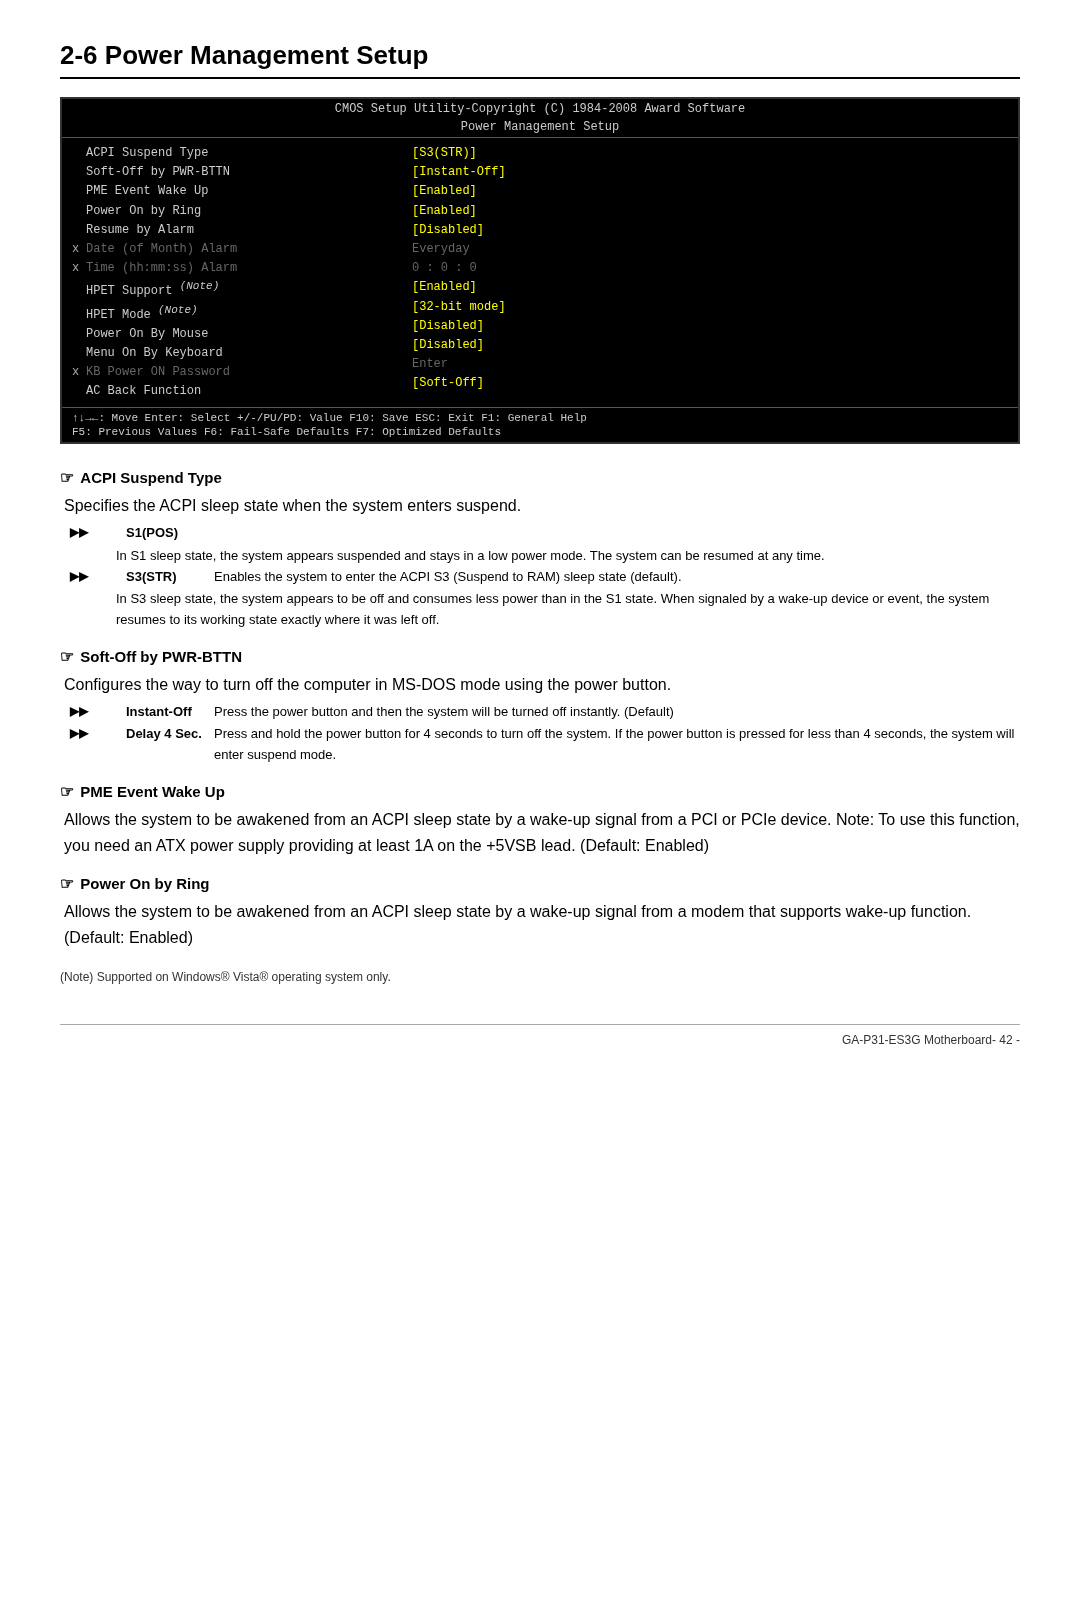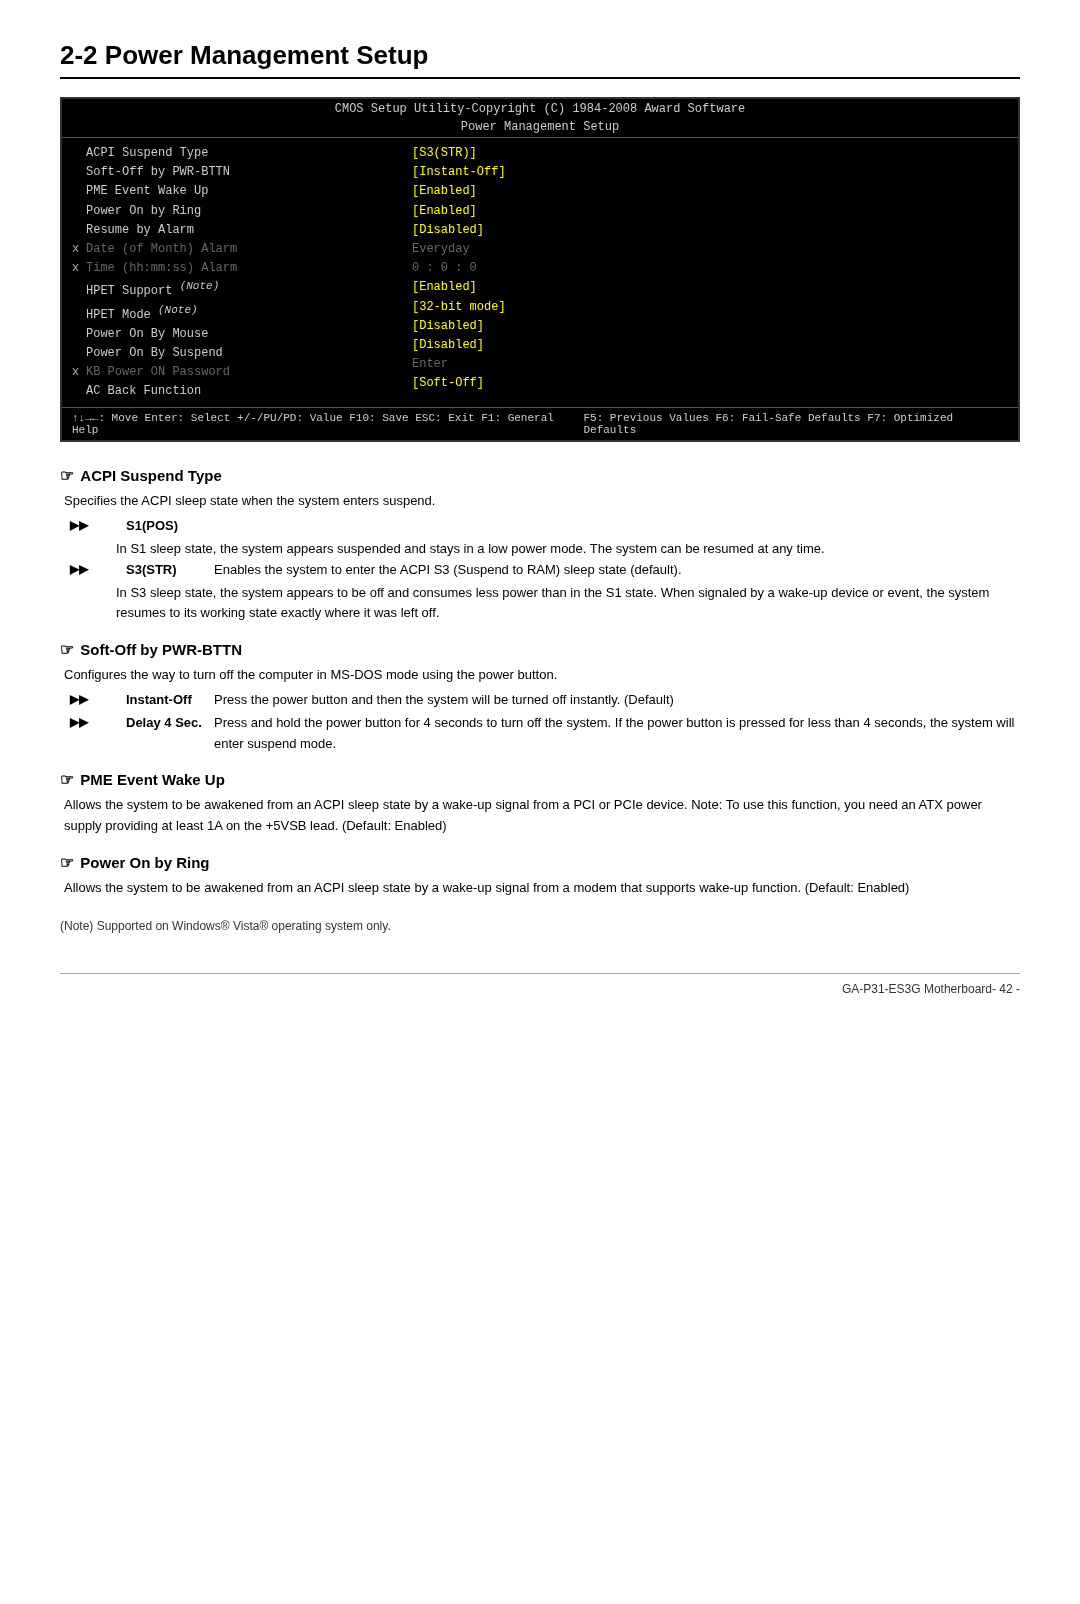--- a/index.html
+++ b/index.html
@@ -100,21 +100,21 @@
       font-weight: bold;
       display: flex;
       align-items: center;
       gap: 6px;
       margin-bottom: 6px;
     }
     .section-title .icon {
       font-size: 16px;
     }
     .section-desc {
-      font-size: 13px;
+      font-size: 16px;
       line-height: 1.6;
       margin-left: 4px;
       margin-bottom: 4px;
     }
     .sub-item {
       display: flex;
       margin-left: 10px;
       margin-bottom: 2px;
       font-size: 13px;
       line-height: 1.6;
@@ -155,21 +155,21 @@
       color: #333;
       margin-top: 20px;
     }
 
     
     sup { font-size: 11px; font-style: italic; }
   </style>
 </head>
 <body>
 
-<h1>2-2  Power Management Setup</h1>
+<h1>2-6  Power Management Setup</h1>
 
 <div class="bios-box">
   <div class="bios-header">
     <div>CMOS Setup Utility-Copyright (C) 1984-2008 Award Software</div>
     <div>Power Management Setup</div>
   </div>
   <div class="bios-content">
     <div class="bios-left">
 
     <div class="bios-row">
@@ -207,21 +207,21 @@
         <div class="bios-row">
           <span class="x-mark">&nbsp;</span>
           <span class="label">HPET Mode <sup>(Note)</sup></span>
         </div>
         <div class="bios-row">
           <span class="x-mark">&nbsp;</span>
           <span class="label">Power On By Mouse</span>
         </div>
         <div class="bios-row">
           <span class="x-mark">&nbsp;</span>
-          <span class="label">Power On By Suspend</span>
+          <span class="label">Menu On By Keyboard</span>
         </div>
         <div class="bios-row">
           <span class="x-mark">x</span>
           <span class="label dimmed">KB Power ON Password</span>
         </div>
         <div class="bios-row">
           <span class="x-mark">&nbsp;</span>
           <span class="label">AC Back Function</span>
         </div>
       </div>
@@ -262,21 +262,21 @@
         </div>
         <div class="bios-row">
           <span class="value dimmed">Enter</span>
         </div>
         <div class="bios-row">
           <span class="value">[Soft-Off]</span>
         </div>
       </div>
   </div>
   <div class="bios-footer">
-    <div style="display:flex; flex-direction:row; gap:2px;">
+    <div style="display:flex; flex-direction:column; gap:2px;">
       <div>↑↓→←: Move    Enter: Select    +/-/PU/PD: Value    F10: Save    ESC: Exit    F1: General Help</div>
       <div>F5: Previous Values         F6: Fail-Safe Defaults              F7: Optimized Defaults</div>
     </div>
   </div>
 </div>
 
 <div id="sections-container">
     <div class="section">
       <div class="section-title">
         <span class="icon">☞</span>

